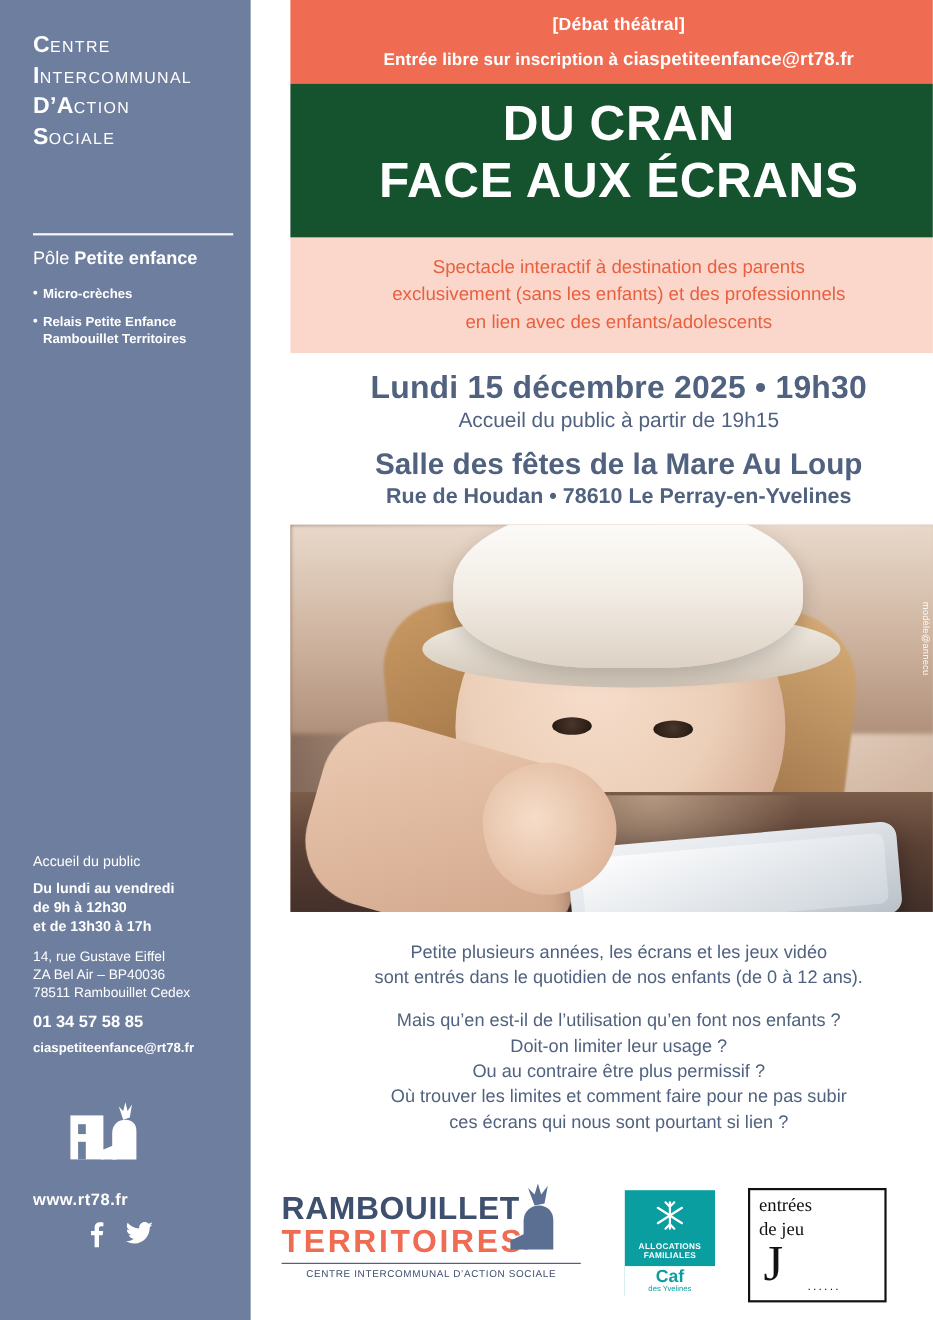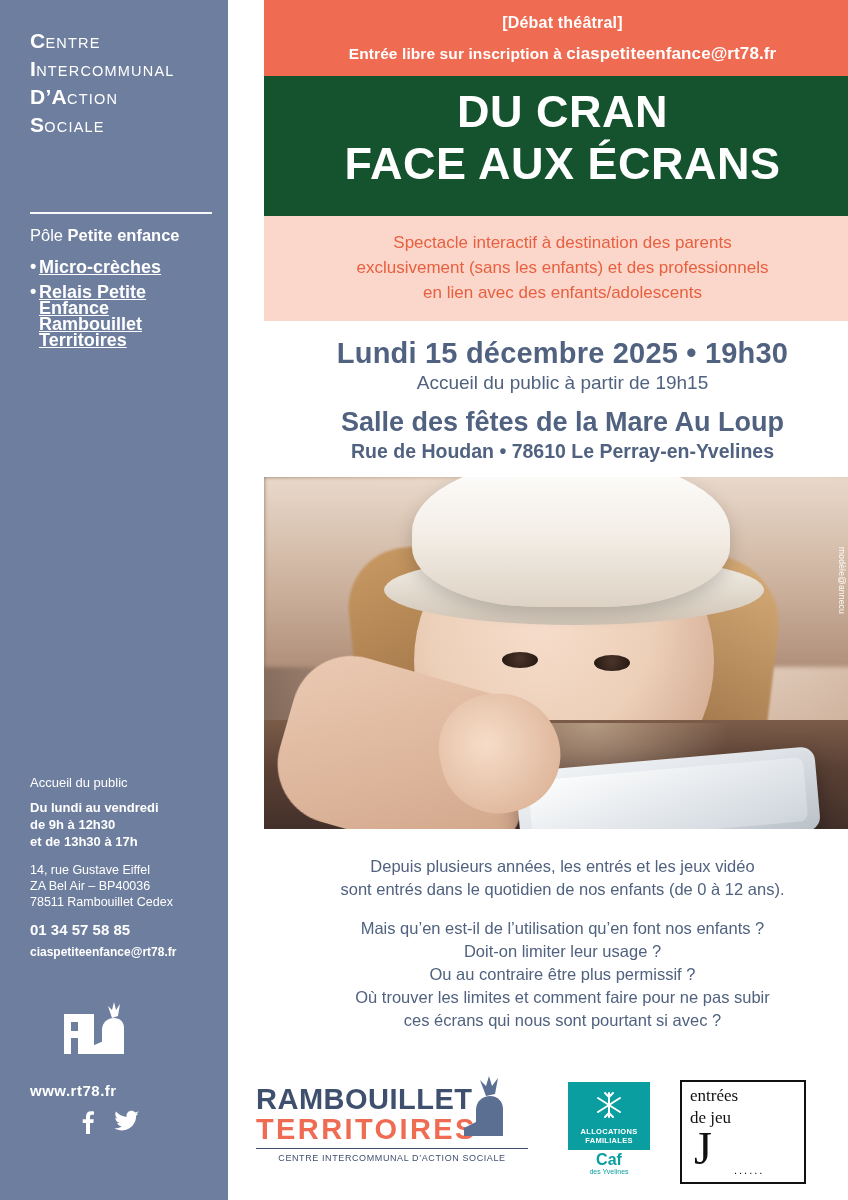--- a/index.html
+++ b/index.html
@@ -18,21 +18,21 @@
   }
   .logo-cias{padding:28px 0 0 30px;}
   .logo-line{font-size:15px;letter-spacing:.3px;line-height:25px;white-space:nowrap;font-weight:400;}
   .logo-line .cap{font-size:21px;font-weight:700;}
   .logo-line .rest{font-size:14.5px;font-weight:400;letter-spacing:1.2px;}
 
   .pole-block{position:absolute;top:212px;left:30px;right:14px;}
   .pole-rule{height:2px;background:#ffffff;width:182px;margin-bottom:12px;opacity:.95;}
   .pole-title{font-size:16.5px;margin-bottom:14px;}
   .pole-title b{font-weight:700;}
-  .pole-list{list-style:none;margin:0;padding:0;font-size:18px;font-weight:700;line-height:16px;text-decoration:underline;}
+  .pole-list{list-style:none;margin:0;padding:0;font-size:12px;font-weight:700;line-height:16px;}
   .pole-list li{margin-bottom:9px;position:relative;padding-left:9px;}
   .pole-list li:before{content:"•";position:absolute;left:0;top:-1px;}
 
   .infos{position:absolute;left:30px;top:775px;right:10px;font-size:12.5px;line-height:16px;}
   .infos .lead{font-weight:400;margin-bottom:8px;font-size:13px;}
   .infos .hours{font-weight:700;font-size:13px;line-height:17px;margin-bottom:12px;}
   .infos .addr{font-weight:400;font-size:12.5px;line-height:16px;margin-bottom:12px;}
   .infos .tel{font-weight:700;font-size:15px;margin-bottom:6px;}
   .infos .mail{font-weight:700;font-size:12px;}
 
@@ -246,29 +246,29 @@
       <div class="arm"></div>
       <div class="tablet">
         <div class="tablet-screen"></div>
       </div>
       <div class="hand"></div>
       <div class="photo-credit">RT Service Communication - Novembre 2025 - Photo : © modèle@annecu</div>
     </div>
 
     <div class="blurb">
       <p>
-        <span>Depuis plusieurs années, les entrés et les jeux vidéo</span><br>
+        <span>Petite plusieurs années, les écrans et les jeux vidéo</span><br>
         <span>sont entrés dans le quotidien de nos enfants (de 0 à 12 ans).</span>
       </p>
       <p>
         <span>Mais qu’en est-il de l’utilisation qu’en font nos enfants ?</span><br>
         <span>Doit-on limiter leur usage ?</span><br>
         <span>Ou au contraire être plus permissif ?</span><br>
         <span>Où trouver les limites et comment faire pour ne pas subir</span><br>
-        <span>ces écrans qui nous sont pourtant si avec ?</span>
+        <span>ces écrans qui nous sont pourtant si lien ?</span>
       </p>
     </div>
 
     <div class="logos">
 
       <div class="rt-logo">
         <div class="rt1">RAMBOUILLET</div>
         <div class="rt2">TERRITOIRES</div>
         <div class="rt3">CENTRE INTERCOMMUNAL D’ACTION SOCIALE</div>
       </div>

